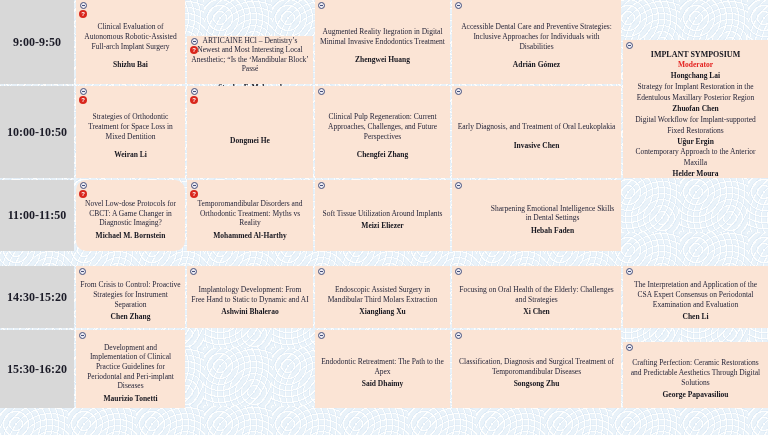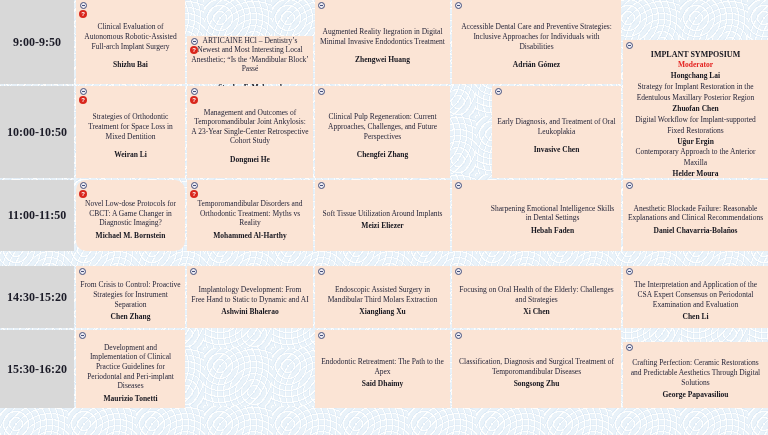--- a/index.html
+++ b/index.html
@@ -121,33 +121,32 @@
     </span>
     <div class="title">Strategies of Orthodontic Treatment for Space Loss in Mixed Dentition</div>
     <div class="name">Weiran Li</div>
   </div>
 
   <div class="cell session r2" style="grid-column:3;grid-row:2;">
     <span class="icons">
       <span class="ic-video"></span>
       <span class="ic-pin">?</span>
     </span>
-    <div class="title">Management and Outcomes of Temporomandibular Joint Ankylosis: A 23-Year Single-Center Retrospective Cohort Study</div>
     <div class="name">Dongmei He</div>
   </div>
 
   <div class="cell session r2" style="grid-column:4;grid-row:2;">
     <span class="icons">
       <span class="ic-video"></span>
     </span>
     <div class="title">Clinical Pulp Regeneration:  Current Approaches, Challenges, and Future Perspectives</div>
     <div class="name">Chengfei Zhang</div>
   </div>
 
-  <div class="cell session r2" style="grid-column:5;grid-row:2;margin-left:40px;">
+  <div class="cell session r2" style="grid-column:5;grid-row:2;">
     <span class="icons">
       <span class="ic-video"></span>
     </span>
     <div class="title">Early Diagnosis, and Treatment of Oral Leukoplakia</div>
     <div class="name">Invasive Chen</div>
   </div>
 
   <div class="cell timecell" style="grid-column:1;grid-row:3;">
       <span>11:00-11:50</span>
     </div>
@@ -179,27 +178,20 @@
   </div>
 
   <div class="cell session r3" style="grid-column:5;grid-row:3;padding-left:36px;">
     <span class="icons">
       <span class="ic-video"></span>
     </span>
     <div class="title">Sharpening Emotional Intelligence Skills in Dental Settings</div>
     <div class="name">Hebah Faden</div>
   </div>
 
-  <div class="cell session r3" style="grid-column:6;grid-row:3;">
-    <span class="icons">
-      <span class="ic-video"></span>
-    </span>
-    <div class="title">Anesthetic Blockade Failure: Reasonable Explanations and Clinical Recommendations</div>
-    <div class="name">Daniel Chavarria-Bolaños</div>
-  </div>
 </div>
 
 <div id="grid-bottom" class="grid">
 
   <div class="cell timecell" style="grid-column:1;grid-row:1;">
       <span>14:30-15:20</span>
     </div>
 
   <div class="cell session r4" style="grid-column:2;grid-row:1;">
     <span class="icons">

